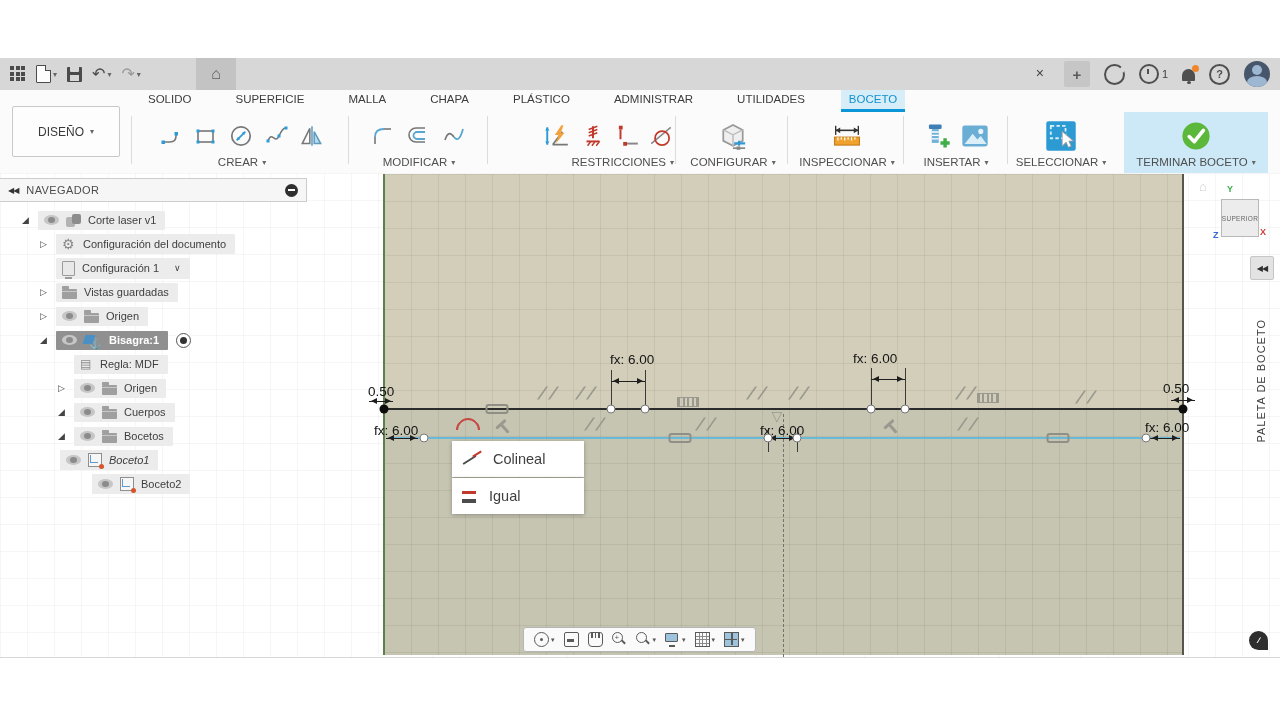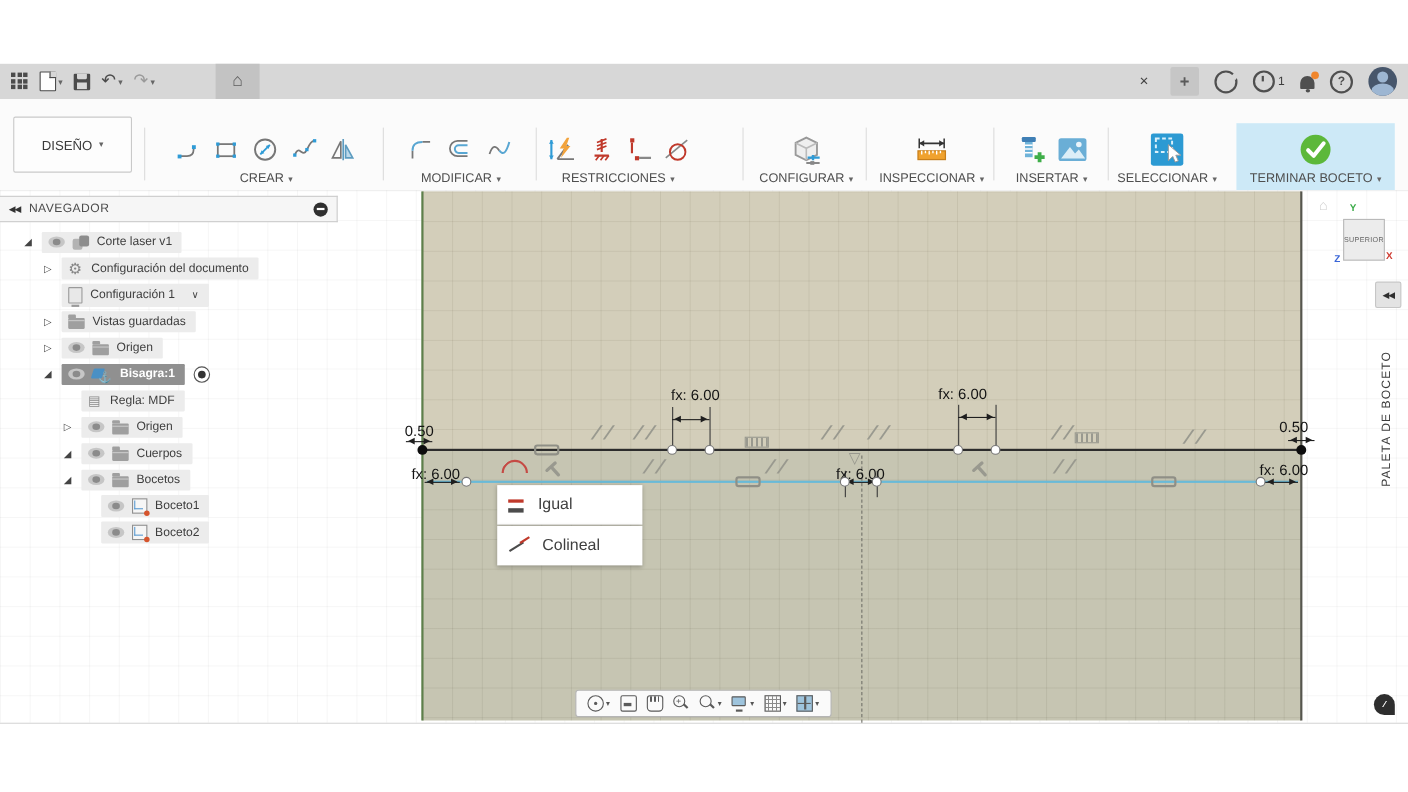--- a/index.html
+++ b/index.html
@@ -212,20 +212,30 @@
           <span class="i-clock"></span>
           <span>1</span>
         </span>
       <span class="i-bell"></span>
       <span class="i-help">?</span>
       <span class="i-avatar"></span>
     </div>
   </div>
 
   <div class="ribbon">
+    <div class="rtabs" id="ribbon-tabs">
+        <span class="rtab">SOLIDO</span>
+        <span class="rtab">SUPERFICIE</span>
+        <span class="rtab">MALLA</span>
+        <span class="rtab">CHAPA</span>
+        <span class="rtab">PLÁSTICO</span>
+        <span class="rtab">ADMINISTRAR</span>
+        <span class="rtab">UTILIDADES</span>
+        <span class="rtab active">BOCETO</span>
+      </div>
     <div class="design-box">
       <span>DISEÑO</span>
       <span class="caret">▾</span>
     </div>
 
     <div class="gsep" style="left:131px"></div>
     <div class="gsep" style="left:348px"></div>
     <div class="gsep" style="left:487px"></div>
     <div class="gsep" style="left:675px"></div>
     <div class="gsep" style="left:787px"></div>
@@ -285,21 +295,21 @@
             <path d="M3 16 C6 7 9 9 12 13" fill="none" stroke="#777" stroke-width="1.6"></path>
             <path d="M12 13 C15 17 18 16 21 5" fill="none" stroke="#58a6d2" stroke-width="1.8"></path>
           </svg>
       </div>
       <div class="glabel">
           <span>MODIFICAR</span>
           <span class="caret">▾</span>
         </div>
     </div>
 
-    <div class="group" style="left:470px;width:184px;">
+    <div class="group" style="left:490px;width:184px;align-items:flex-end;">
       <div class="gicons">
         <svg class="gi" width="30" height="26" viewBox="0 0 26 24">
             <line x1="4" y1="4" x2="4" y2="20" stroke="#2f9bd6" stroke-width="1.8"></line>
             <path d="M4 4 l-2 3 h4 z M4 20 l-2-3 h4 z" fill="#2f9bd6"></path>
             <path d="M9 20 H23 M9 20 L18 8" stroke="#777" stroke-width="1.6" fill="none"></path>
             <path d="M17 2 L11 11 h3.5 L12 19 L20 9 h-3.5 L19 2 Z" fill="#f2a33c"></path>
           </svg>
         <svg class="gi" width="26" height="26" viewBox="0 0 24 24">
             <line x1="12" y1="3" x2="12" y2="14" stroke="#c0392b" stroke-width="1.8"></line>
             <path d="M8 6 l8 -3 M8 9 l8 -3 M8 12 l8 -3" stroke="#c0392b" stroke-width="1.4"></path>
@@ -459,26 +469,26 @@
         <div class="ov ov-har" style="left: 871px; top: 206px; width: 34px;"></div>
         <div class="ov ov-har" style="left: 768px; top: 265px; width: 29px;"></div>
         <div class="ov ov-har" style="left: 369px; top: 228px; width: 24px;"></div>
         <div class="ov ov-har" style="left: 1171px; top: 227px; width: 24px;"></div>
         <div class="ov ov-har" style="left: 386px; top: 265px; width: 32px;"></div>
         <div class="ov ov-har" style="left: 1150px; top: 265px; width: 30px;"></div>
       </div>
 
     <div class="ctx">
       <div class="ctx-row">
+        <span class="cm-colinear"></span>
+        <span class="ctx-label">Colineal</span>
+      </div>
+      <div class="ctx-row">
         <span class="cm-equal"></span>
         <span class="ctx-label">Igual</span>
-      </div>
-      <div class="ctx-row">
-        <span class="cm-colinear"></span>
-        <span class="ctx-label">Colineal</span>
       </div>
     </div>
 
     <div class="navigator">
       <div class="nav-header">
         <span class="nav-collapse">◀◀</span>
         <span class="nav-title">NAVEGADOR</span>
         <span class="nav-dot"></span>
       </div>
       <div class="tree" id="nav-tree">
@@ -553,21 +563,21 @@
             </span>
           </div>
           <div class="trow" style="padding-left: 58px;">
             <span class="tri">◢</span>
             <span class="pill">
               <span class="i-eye"></span>
               <span class="ic ic-folder"></span>
               <span class="tlabel">Bocetos</span>
             </span>
           </div>
-          <div class="trow" style="padding-left: 76px;">
+          <div class="trow" style="padding-left: 44px; font-style: italic;">
             <span class="tri"></span>
             <span class="pill">
               <span class="i-eye"></span>
               <span class="ic ic-sketch"></span>
               <span class="tlabel">Boceto1</span>
             </span>
           </div>
           <div class="trow" style="padding-left: 76px;">
             <span class="tri"></span>
             <span class="pill">

